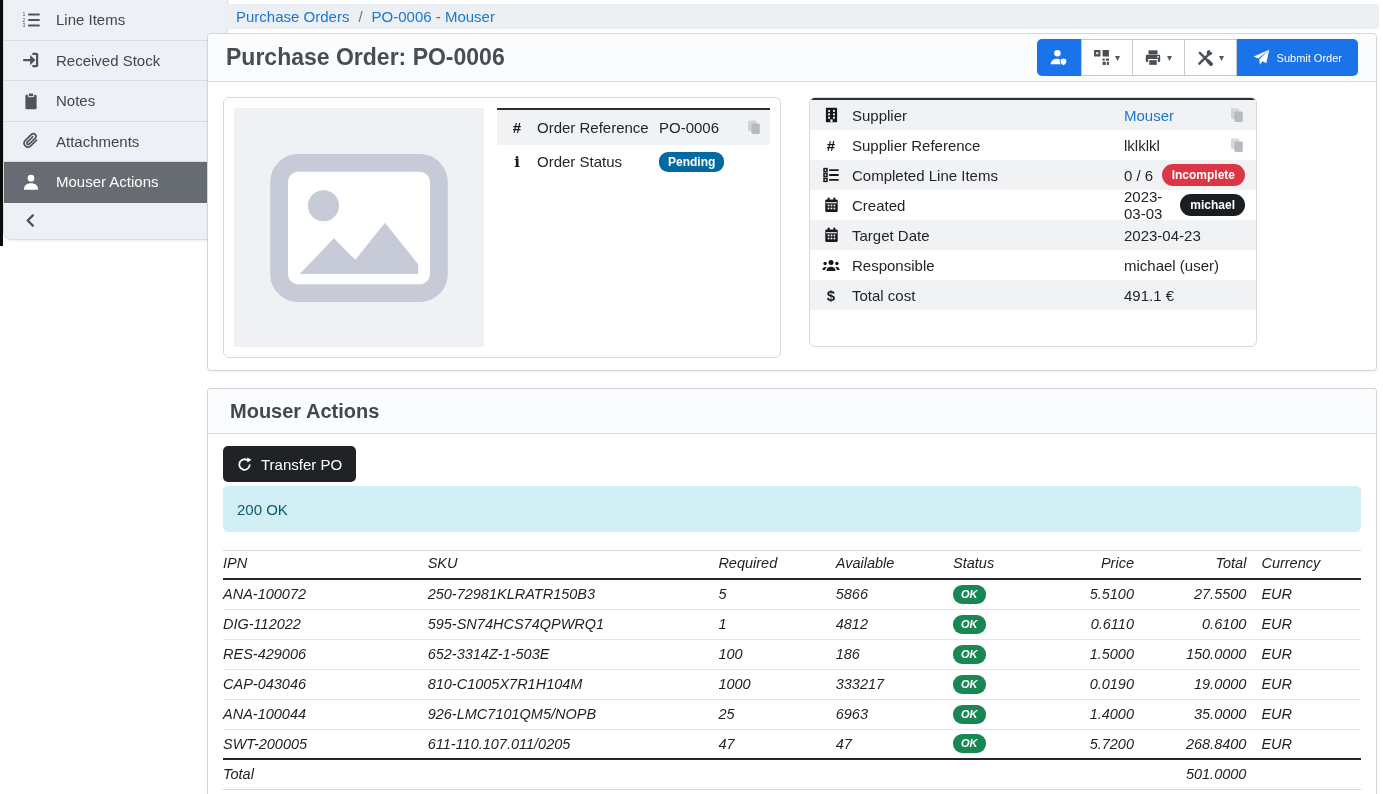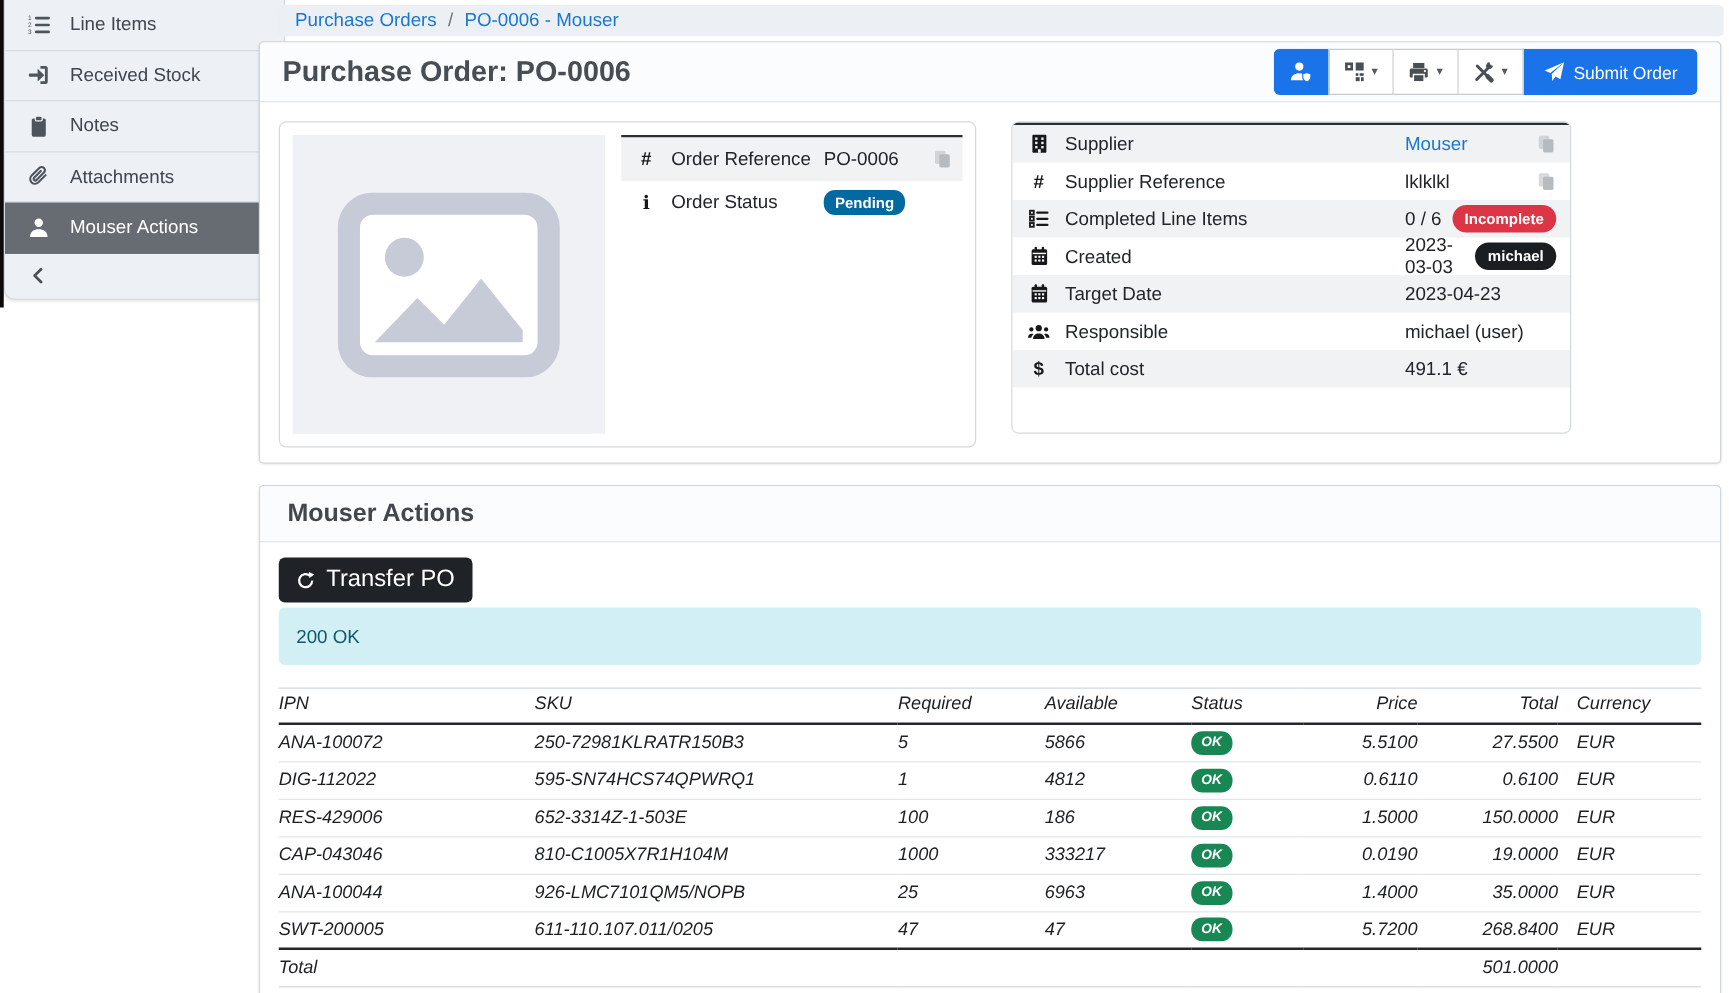--- a/index.html
+++ b/index.html
@@ -39,21 +39,21 @@
   #panel-actions .panel-title { font-size:20px; color:#41474d; }
 
   
   #toolbar { margin-left:auto; display:flex; align-items:stretch; height:37px; }
   .tb-btn { display:flex; align-items:center; justify-content:center; gap:7px; cursor:pointer;
     border:1px solid transparent; font-size:15px; }
   .tb-blue { background:#1a73e8; color:#fff; }
   .tb-white { background:#fff; border-color:#c6cacd; color:#4a4f54; width:52px; gap:5px; }
   .tb-white + .tb-white { border-left:none; }
   #btn-usershield { width:44px; border-radius:5px 0 0 5px; }
-  #btn-submit { padding:0 15px; border-radius:0 5px 5px 0; font-size:14px; }
+  #btn-submit { padding:0 15px; border-radius:0 5px 5px 0; font-size:11px; }
   .caret { font-size:10px; color:#55585c; line-height:1; }
 
   
   #box-left { left:15px; top:63px; width:558px; height:261px; border:1px solid #d6dade; border-radius:6px; padding:10px; display:flex; }
   #thumb { width:250px; height:239px; background:#eff1f4; display:flex; align-items:center; justify-content:center; cursor:pointer; }
   #order-table { margin-left:13px; flex:1; border-top:2px solid #2b2f33; align-self:flex-start; }
   .drow { display:flex; align-items:center; font-size:15px; }
   #order-table .drow { height:34.5px; }
   #order-table .drow:nth-child(odd) { background:#f1f2f3; }
   #order-table .ic { flex:0 0 40px; text-align:center; display:flex; justify-content:center; }
@@ -79,21 +79,21 @@
   .badge-pending { background:#0369a1; }
   .badge-danger { background:#dc3545; border-radius:11px; padding:5px 10px; }
   .badge-dark { background:#1b1e21; border-radius:11px; padding:5px 10px; }
   .badge-ok { background:#198754; font-size:11px; padding:4px 8px; border-radius:9px; }
 
   .copy-btn { cursor:pointer; color:#b6bbc0; display:flex; }
 
   
   #actions-body { padding:12px 15px 0 15px; }
   #transfer-btn { display:inline-flex; align-items:center; gap:9px; height:36px; padding:0 14px;
-    background:#1f2327; color:#fff; font-size:19px; border:none; border-radius:5px; cursor:pointer; }
+    background:#1f2327; color:#fff; font-size:15px; border:none; border-radius:5px; cursor:pointer; }
   #alert { margin-top:4px; height:46px; background:#d2eff6; border-radius:5px; display:flex;
     align-items:center; padding-left:14px; color:#0c5b66; font-size:15px; }
 
   
   #items-table { width:100%; border-collapse:collapse; margin-top:18px; font-size:14.5px;font-style:italic; }
   #items-table th { text-align:left; font-weight:400; color:#1c2023; padding:4px 0 7px 0;
     border-top:1px solid #d4d8db; border-bottom:2px solid #23272b; }
   #items-table td { height:30px; padding:2px 0; border-bottom:1px solid #e2e6e9; color:#1c2023; white-space:nowrap; }
   #items-table .r { text-align:right; }
   #items-table th.r { text-align:right; }

